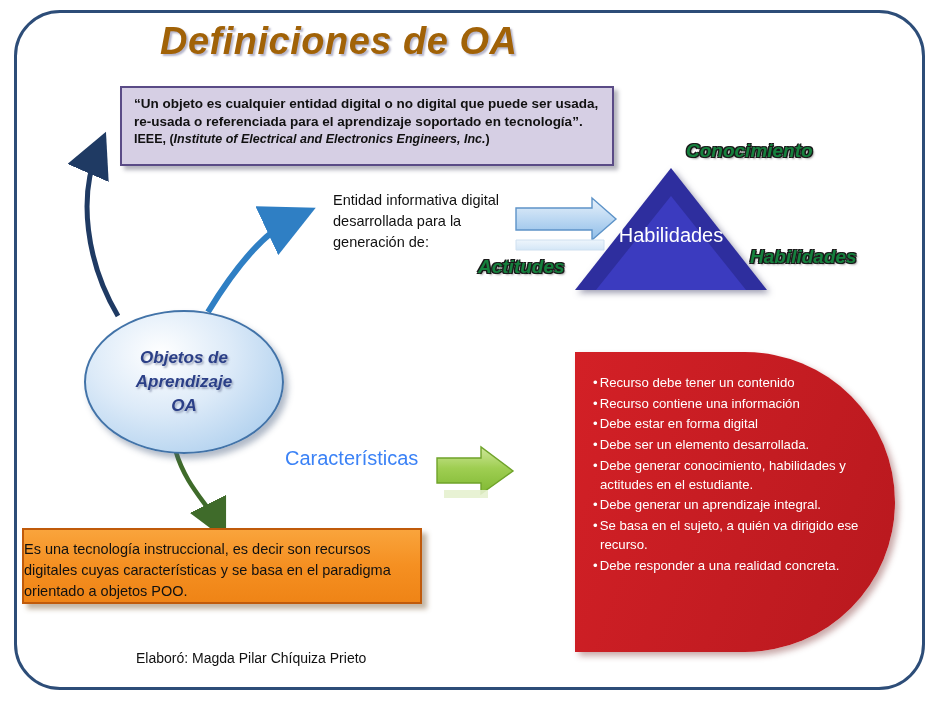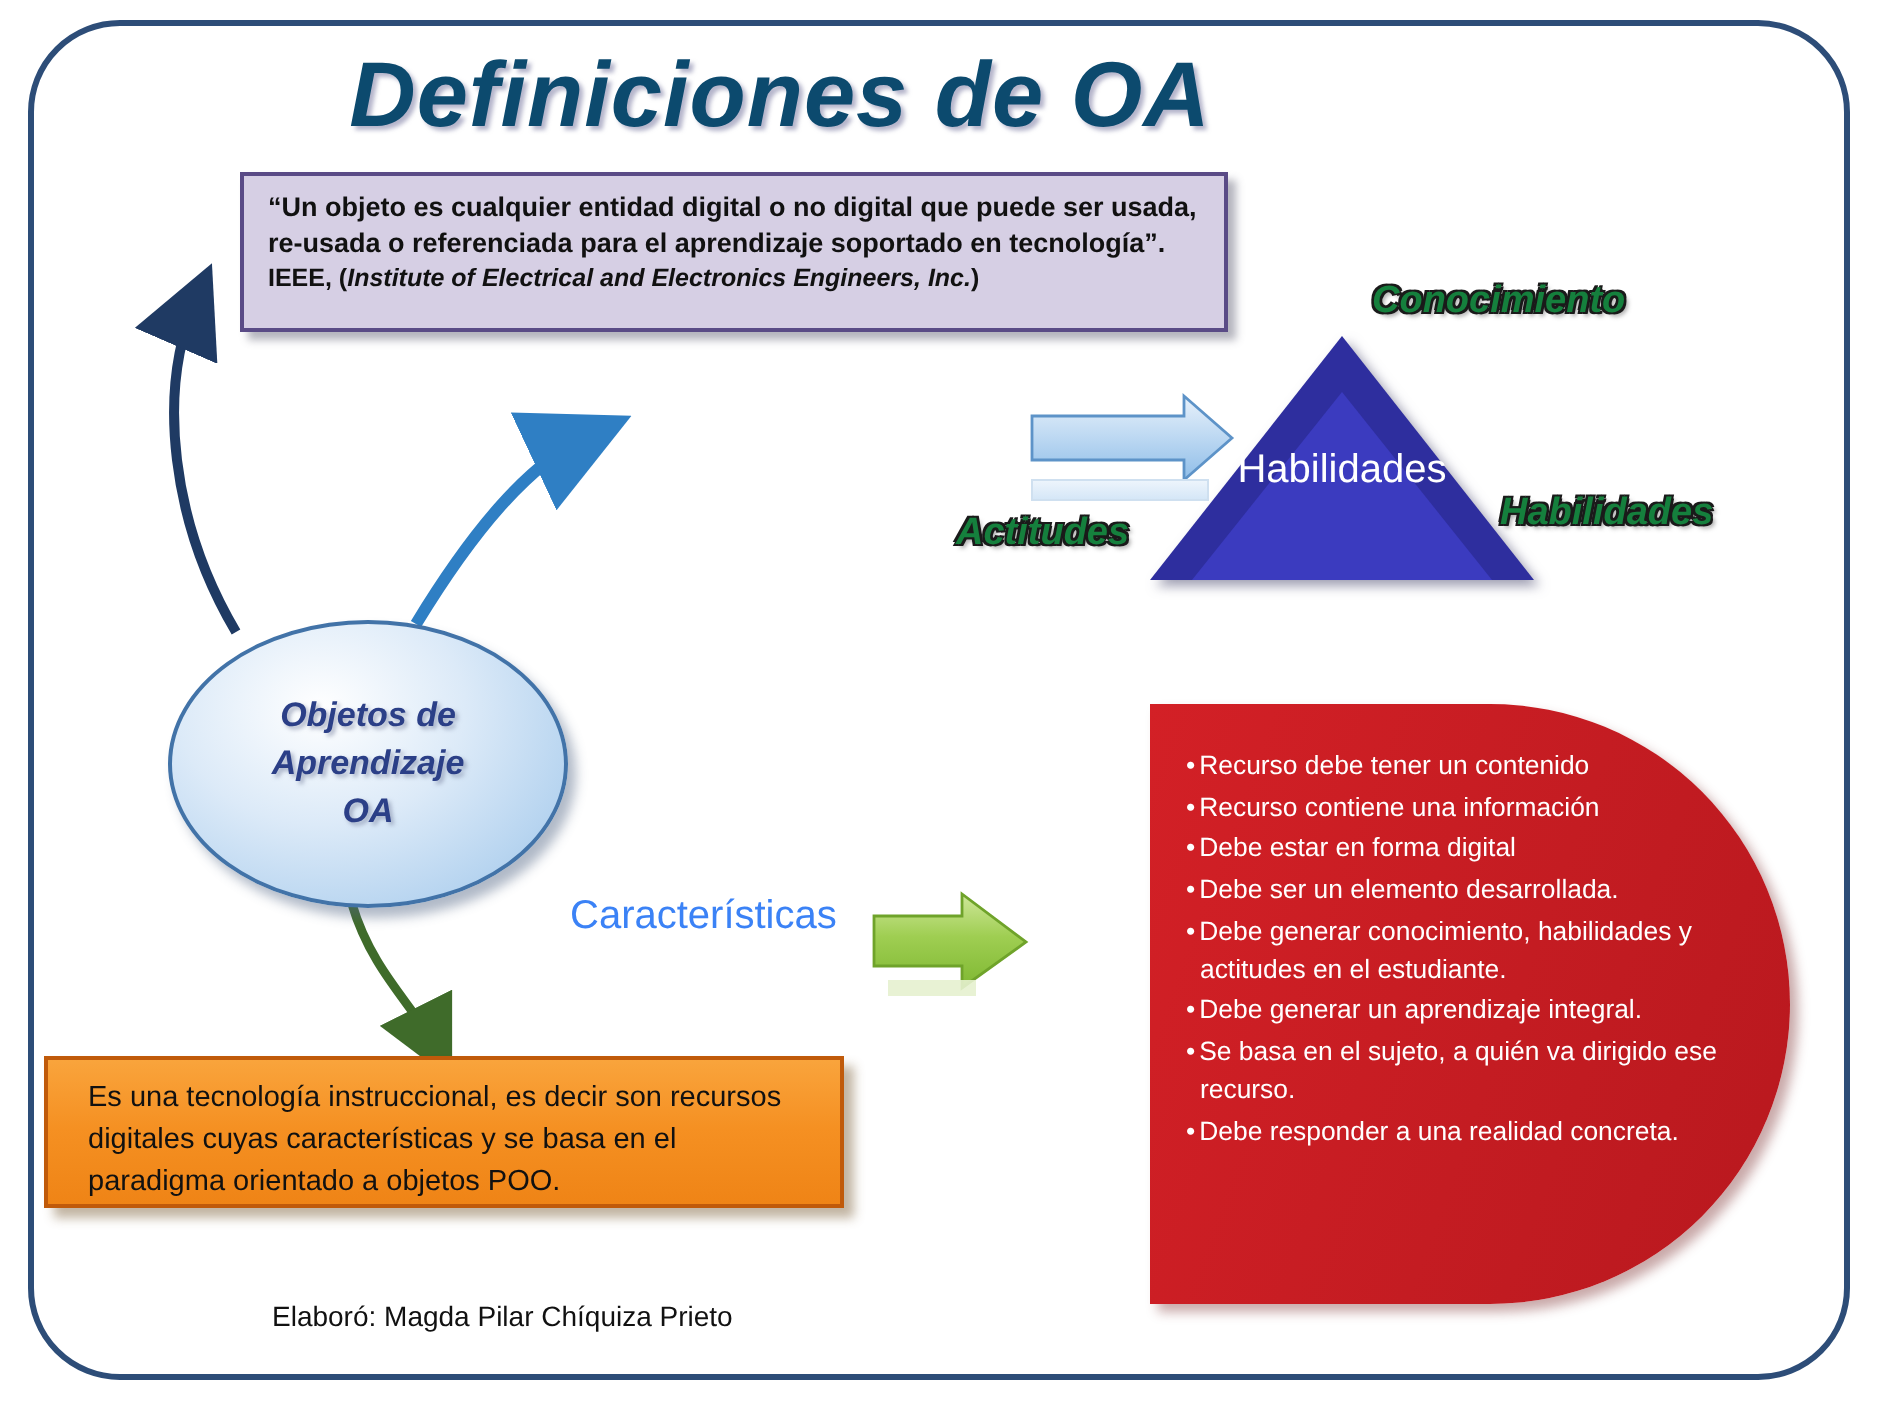--- a/index.html
+++ b/index.html
@@ -27,25 +27,24 @@
     border-radius: 46px;
     box-sizing: border-box;
   }
 
   
   .title {
     position: absolute;
     left: 160px;
     top: 20px;
     width: 460px;
-    text-align: center;
-    font-size: 46px;
+    font-size: 38px;
     font-weight: bold;
     font-style: italic;
-    color: #0c4a6e;
+    color: #a16207;
     letter-spacing: 0.5px;
     text-shadow: 2px 2px 2px rgba(120,120,160,0.55);
   }
 
   
   .quote-box {
     position: absolute;
     left: 120px;
     top: 86px;
     width: 494px;
@@ -164,21 +163,21 @@
   
   .orange-box {
     position: absolute;
     left: 22px;
     top: 528px;
     width: 400px;
     height: 76px;
     background: linear-gradient(180deg, #f9a43c 0%, #f59022 48%, #ef8416 100%);
     border: 2px solid #c05a0a;
     box-sizing: border-box;
-    padding: 9px 20px;
+    padding: 9px 0;
     box-shadow: 5px 5px 5px rgba(120,90,50,0.45);
     font-size: 14.5px;
     line-height: 1.46;
     color: #111111;
   }
 
   
   .red-shape {
     position: absolute;
     left: 575px;
@@ -287,20 +286,21 @@
     <div>“Un objeto es cualquier entidad digital o no digital que puede ser usada, re-usada o referenciada para el  aprendizaje soportado en tecnología”.</div>
     <div class="src"><span>IEEE, (</span><em>Institute of Electrical and Electronics Engineers, Inc.</em><span>)</span></div>
   </div>
 
   <div class="ellipse">
     <span>Objetos de</span>
     <span>Aprendizaje</span>
     <span>OA</span>
   </div>
 
+  <div class="entidad">Entidad informativa digital desarrollada para la generación de:</div>
 
   <div class="triangle"></div>
   <div class="triangle-inner"></div>
   <div class="estudiante">Habilidades</div>
   <div class="lbl-outline lbl-conocimiento">Conocimiento</div>
   <div class="lbl-outline lbl-habilidades">Habilidades</div>
   <div class="lbl-outline lbl-actitudes">Actitudes</div>
 
   <div class="caracteristicas">Características</div>
 

